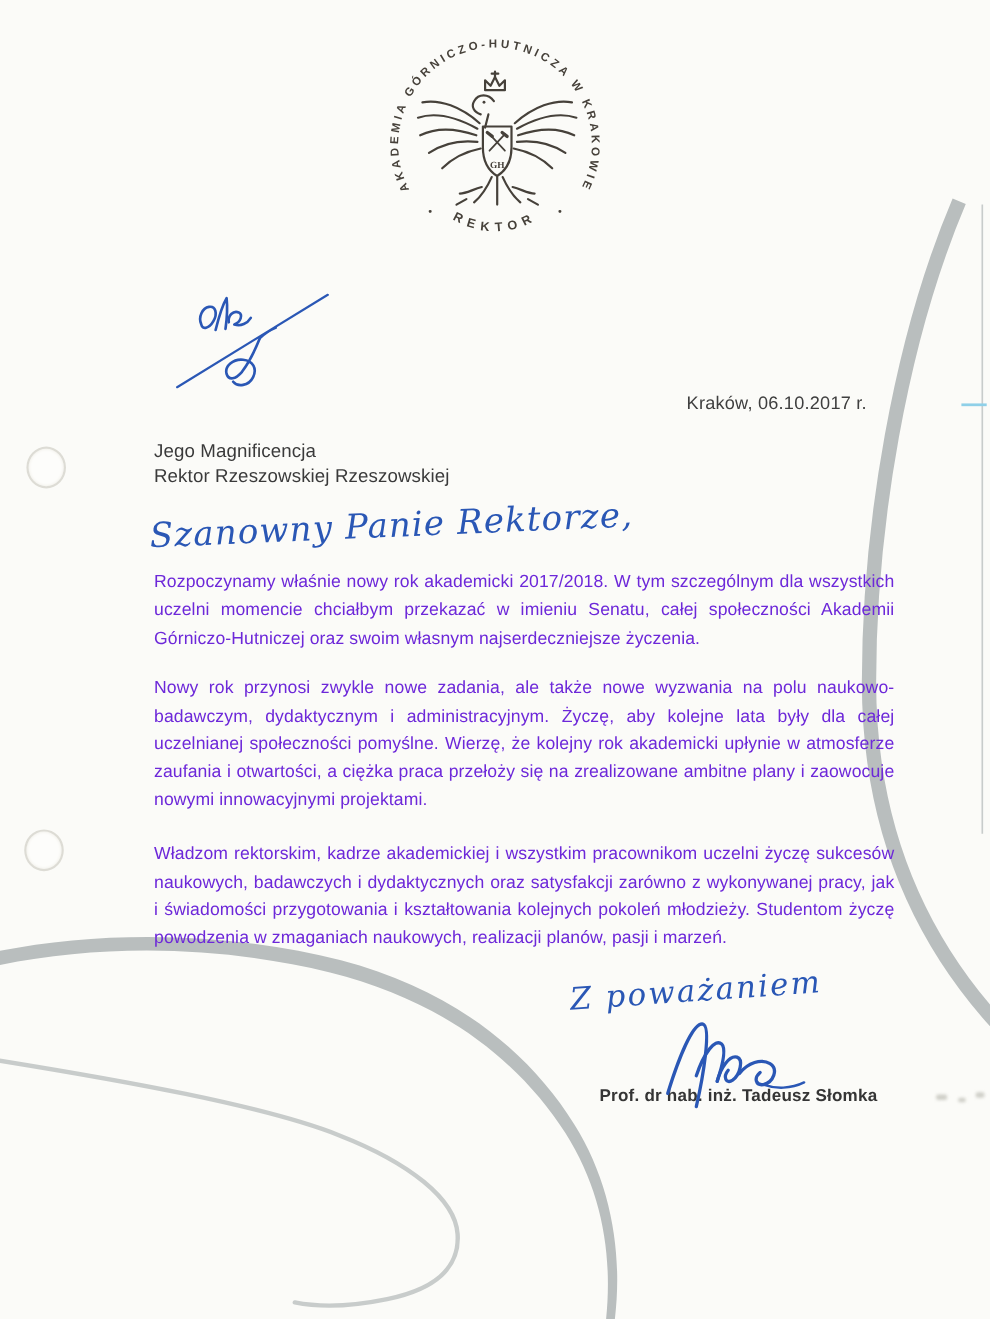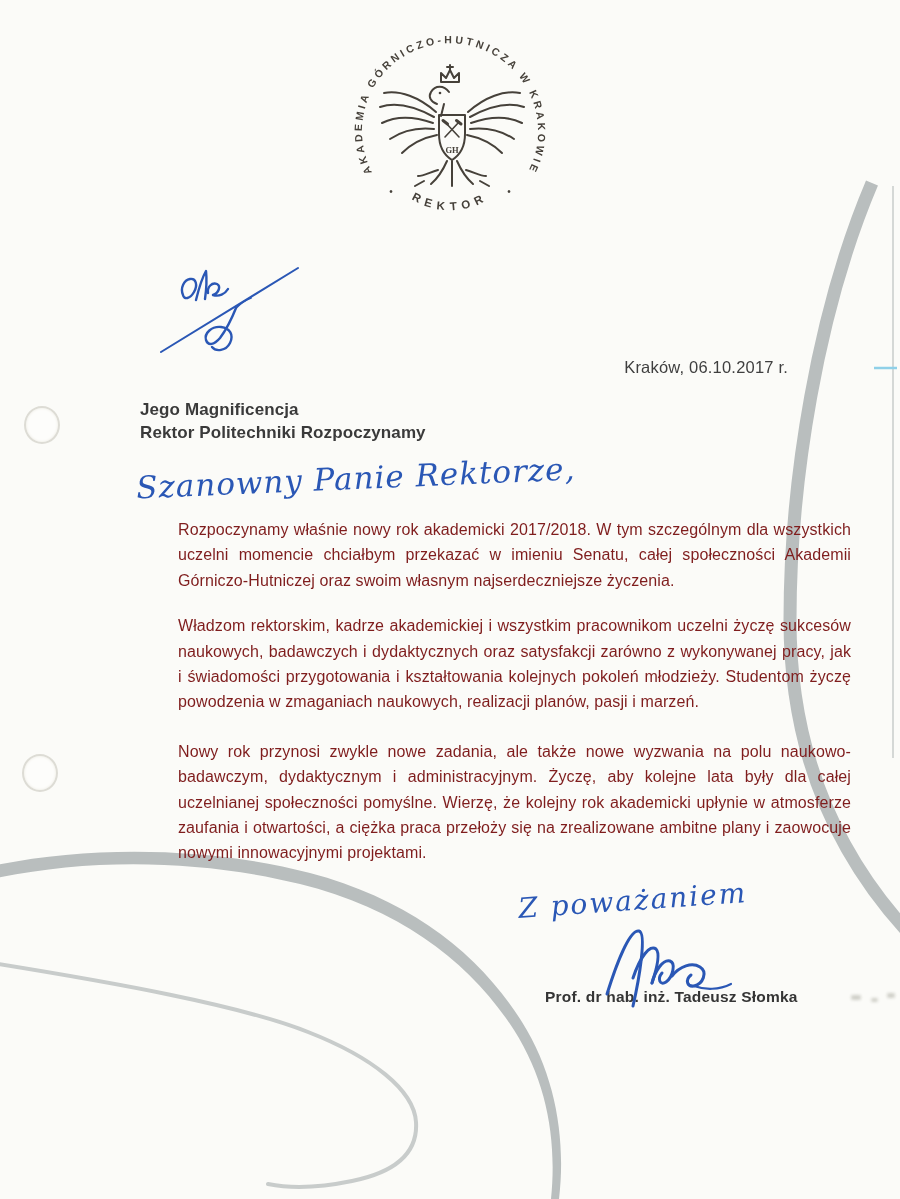--- a/index.html
+++ b/index.html
@@ -12,29 +12,29 @@
   #decor-layer{z-index:0;}
   #ink-layer{z-index:3;pointer-events:none;}
   .txt{position:absolute;z-index:2;}
   .hole{
     position:absolute; z-index:1; width:32px; height:34px; border-radius:50%;
     border:2px solid #dddcd5; background:#fdfdfb; box-shadow:inset 0 0 3px #eceae2;
   }
   .hole-1{left:24px; top:406px;}
   .hole-2{left:22px; top:754px;}
   .date{ top:358px; right:112px; font-size:16.5px; color:#3f3f3f; letter-spacing:.2px;text-align:right;}
-  .recipient{ left:140px; top:399px; font-size:17px; font-weight:700; color:#3a3a3a;
+  .recipient{ left:140px; top:399px; font-size:17px; font-weight:400; color:#3a3a3a;
     line-height:22.5px; letter-spacing:.1px;}
   .salutation{
     left:136px; top:460px; font-family:"DejaVu Serif","Liberation Serif",serif;
     font-style:italic; font-size:31px; transform:rotate(-2.5deg); letter-spacing:1px;
     white-space:nowrap;
   }
   .body-text{ left:140px; top:517px; width:673px; font-size:16px; line-height:25.4px;
-    color:#7f1d1d; text-align:justify; letter-spacing:.1px;margin-left:38px;}
+    color:#6d28d9; text-align:justify; letter-spacing:.1px;}
   .body-text p{margin:0 0 20px 0;}
   .body-text p:nth-child(2){margin-bottom:24px;}
   .closing{
     left:518px; top:884px; font-family:"DejaVu Serif","Liberation Serif",serif;
     font-style:italic; font-size:28px; transform:rotate(-4deg); letter-spacing:2px;
     white-space:nowrap;
   }
   .printed-name{ left:545px; top:988px; font-size:15.5px; font-weight:700; color:#353535;
     letter-spacing:.2px; white-space:nowrap;}
   .smudge{position:absolute; z-index:1; background:#cfcfc8; filter:blur(1.5px); border-radius:2px;}
@@ -114,29 +114,29 @@
   <div class="hole hole-2"></div>
 
   <div class="smudge" style="left:851px;top:995px;width:10px;height:5px;"></div>
   <div class="smudge" style="left:871px;top:998px;width:7px;height:4px;"></div>
   <div class="smudge" style="left:887px;top:993px;width:8px;height:5px;"></div>
 
   <div class="txt date">Kraków, 06.10.2017 r.</div>
 
   <div class="txt recipient">
     <div>Jego Magnificencja</div>
-    <div>Rektor Politechniki Rozpoczynamy</div>
+    <div>Rektor Rzeszowskiej Rzeszowskiej</div>
   </div>
 
   <div class="txt salutation" style="color: rgb(42, 87, 181);">Szanowny Panie Rektorze,</div>
 
   <div class="txt body-text">
     <p>Rozpoczynamy właśnie nowy rok akademicki 2017/2018. W tym szczególnym dla wszystkich uczelni momencie chciałbym przekazać w imieniu Senatu, całej społeczności Akademii Górniczo-Hutniczej oraz swoim własnym najserdeczniejsze życzenia.</p>
+    <p>Nowy rok przynosi zwykle nowe zadania, ale także nowe wyzwania na polu naukowo-badawczym, dydaktycznym i administracyjnym. Życzę, aby kolejne lata były dla całej uczelnianej społeczności pomyślne. Wierzę, że kolejny rok akademicki upłynie w atmosferze zaufania i otwartości, a ciężka praca przełoży się na zrealizowane ambitne plany i zaowocuje nowymi innowacyjnymi projektami.</p>
     <p>Władzom rektorskim, kadrze akademickiej i wszystkim pracownikom uczelni życzę sukcesów naukowych, badawczych i dydaktycznych oraz satysfakcji zarówno z wykonywanej pracy, jak i świadomości przygotowania i kształtowania kolejnych pokoleń młodzieży. Studentom życzę powodzenia w zmaganiach naukowych, realizacji planów, pasji i marzeń.</p>
-    <p>Nowy rok przynosi zwykle nowe zadania, ale także nowe wyzwania na polu naukowo-badawczym, dydaktycznym i administracyjnym. Życzę, aby kolejne lata były dla całej uczelnianej społeczności pomyślne. Wierzę, że kolejny rok akademicki upłynie w atmosferze zaufania i otwartości, a ciężka praca przełoży się na zrealizowane ambitne plany i zaowocuje nowymi innowacyjnymi projektami.</p>
   </div>
 
   <div class="txt closing" style="color: rgb(42, 87, 181);">Z poważaniem</div>
 
   <div class="txt printed-name">Prof. dr hab. inż. Tadeusz Słomka</div>
 
   <svg id="ink-layer" width="900" height="1199" viewBox="0 0 900 1199">
     <g fill="none" stroke-width="2.4" stroke-linecap="round" stroke-linejoin="round" stroke="#2a57b5">
 
       <g>

